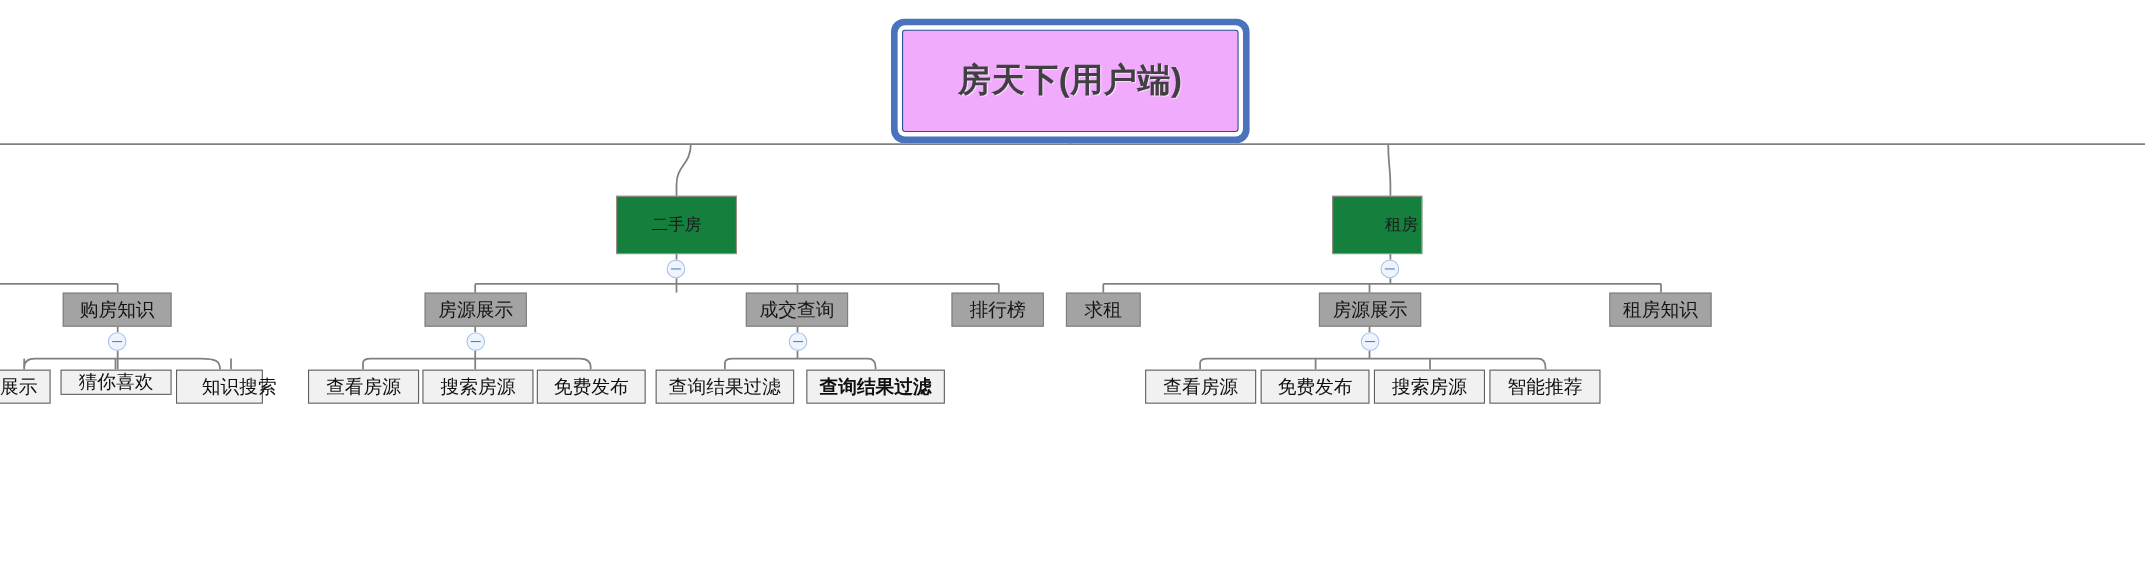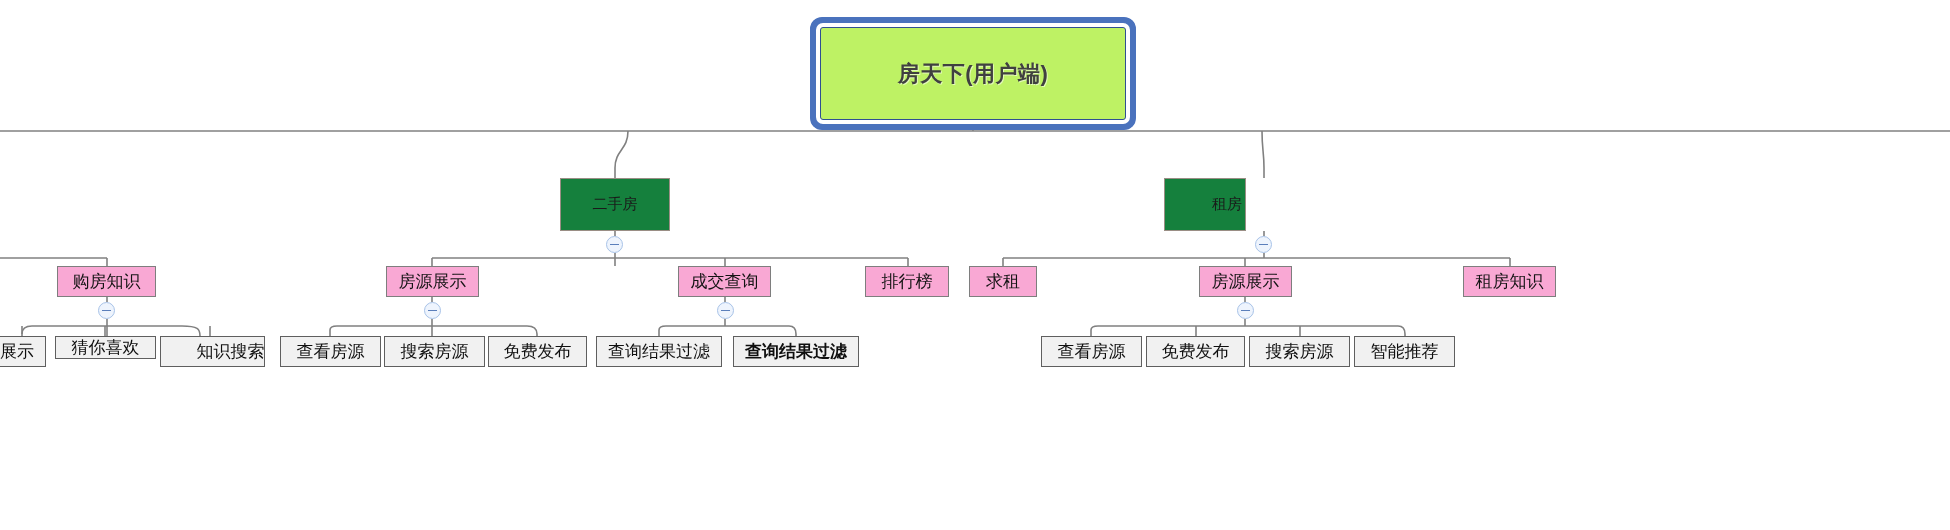--- a/index.html
+++ b/index.html
@@ -33,24 +33,24 @@
     align-items: center;
     justify-content: center;
     text-align: center;
     white-space: nowrap;
     color: #1c1c1c;
     z-index: 3;
   }
 
   
   .node.root {
-    background: #bef264;
+    background: #f0abfc;
     border: 1.5px solid #2f4f92;
     border-radius: 3px;
-    font-size: 22px;
+    font-size: 30px;
     font-weight: bold;
     color: #404040;
     text-shadow: 1px 1px 0 rgba(255,255,255,0.55);
     box-shadow: 0 0 0 4px #ffffff, 0 0 0 9px #4a72bd;
     letter-spacing: 0.5px;
   }
   .root-outer {
     position: absolute;
     box-sizing: border-box;
     border: 5px solid #4a72bd;
@@ -62,21 +62,21 @@
   
   .node.lvl1 {
     background: #15803d;
     border: 1.5px solid #9a8e85;
     font-size: 15px;
     color: #1a1a1a;
   }
 
   
   .node.lvl2 {
-    background: #f9a8d4;
+    background: #a3a3a3;
     border: 1.5px solid #7e7e7e;
     font-size: 17px;
     color: #141414;
   }
 
   
   .node.lvl3 {
     background: #f1f1f1;
     border: 1.5px solid #5f5f5f;
     font-size: 17px;
@@ -170,21 +170,21 @@
   </svg>
 
   <div class="root-outer" style="left:810px; top:17px; width:326px; height:113px;"></div>
   <div class="node root" style="left:820px; top:27px; width:306px; height:93px;">
     <span>房天下(用户端)</span>
   </div>
 
   <div class="node lvl1" style="left:560px; top:178px; width:110px; height:53px;">
     <span>二手房</span>
   </div>
-  <div class="node lvl1" style="left:1164px; top:178px; width:82px; height:53px;padding-left:44px;">
+  <div class="node lvl1" style="left:1211px; top:178px; width:82px; height:53px;padding-left:44px;">
     <span>租房</span>
   </div>
 
   <div class="toggle" style="left:606px; top:236px;"></div>
   <div class="toggle" style="left:1255px; top:236px;"></div>
 
   <div class="node lvl2" style="left:57px; top:266px; width:99px; height:31px;">
     <span>购房知识</span>
   </div>
   <div class="node lvl2" style="left:386px; top:266px; width:93px; height:31px;">
@@ -210,21 +210,21 @@
   <div class="toggle" style="left:424px; top:302px;"></div>
   <div class="toggle" style="left:717px; top:302px;"></div>
   <div class="toggle" style="left:1237px; top:302px;"></div>
 
   <div class="node lvl3" style="left:-12px; top:336px; width:58px; height:31px;">
     <span>展示</span>
   </div>
   <div class="node lvl3" style="left:55px; top:336px; width:101px; height:23px;">
     <span>猜你喜欢</span>
   </div>
-  <div class="node lvl3" style="left:160px; top:336px; width:105px; height:31px;padding-left:36px;">
+  <div class="node lvl3" style="left:160px; top:336px; width:79px; height:31px;padding-left:36px;">
     <span>知识搜索</span>
   </div>
 
   <div class="node lvl3" style="left:280px; top:336px; width:101px; height:31px;">
     <span>查看房源</span>
   </div>
   <div class="node lvl3" style="left:384px; top:336px; width:101px; height:31px;">
     <span>搜索房源</span>
   </div>
   <div class="node lvl3" style="left:488px; top:336px; width:99px; height:31px;">

